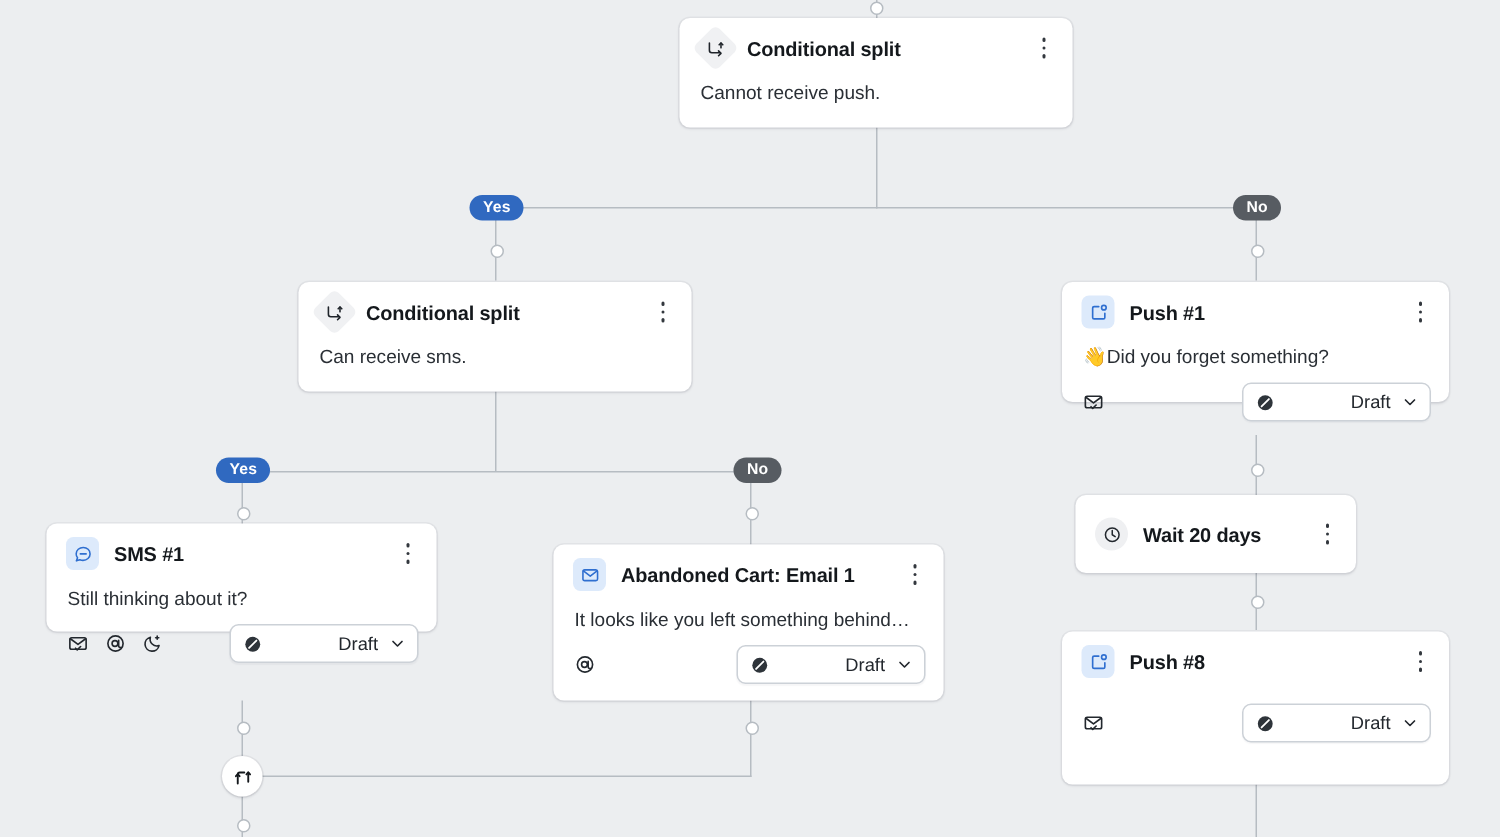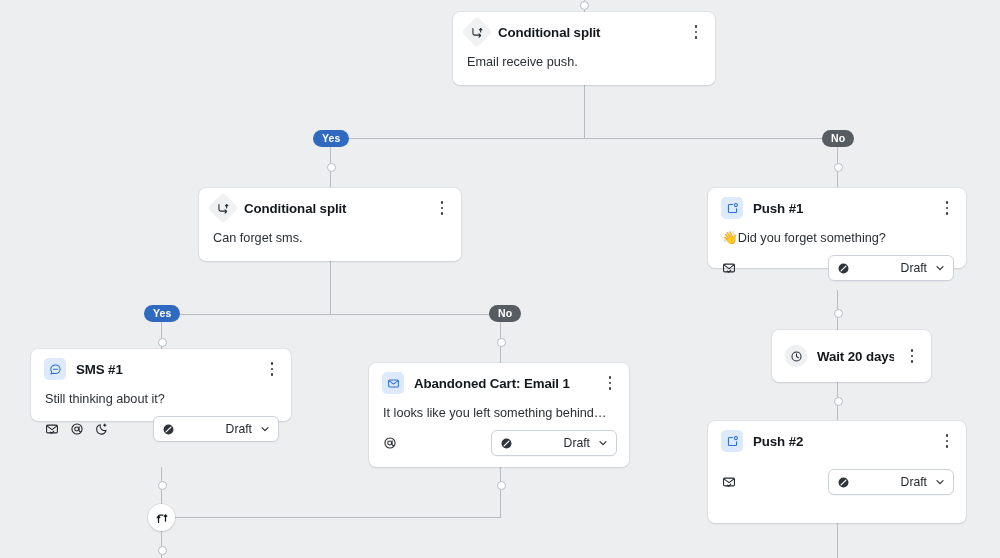--- a/index.html
+++ b/index.html
@@ -215,21 +215,21 @@
           </svg>
         </span>
       </span>
       <span class="node-title">Conditional split</span>
       <span class="kebab">
           <i></i>
           <i></i>
           <i></i>
         </span>
     </div>
-    <div class="node-body">Email receive push.</div>
+    <div class="node-body">Cannot receive push.</div>
   </div>
 
   <div class="node" style="left:199px; top:188px; width:262px; height:73px;">
     <div class="node-head">
       <span class="ic-wrap">
         <span class="ic-diamond">
           <svg width="13" height="13" viewBox="0 0 16 16" fill="none" stroke="#1f242a" stroke-width="1.3" stroke-linecap="round" stroke-linejoin="round">
             <path d="M3 3v6a2 2 0 0 0 2 2h7"></path>
               <path d="M10.5 9.5 12.5 11.5 10.5 13.5"></path>
             <path d="M12.5 3v4"></path>
@@ -237,21 +237,21 @@
           </svg>
         </span>
       </span>
       <span class="node-title">Conditional split</span>
       <span class="kebab">
           <i></i>
           <i></i>
           <i></i>
         </span>
     </div>
-    <div class="node-body">Can forget sms.</div>
+    <div class="node-body">Can receive sms.</div>
   </div>
 
   <div class="node" style="left:708px; top:188px; width:258px; height:80px;">
     <div class="node-head">
       <span class="ic-wrap">
         <span class="ic-blue">
           <svg width="13" height="13" viewBox="0 0 16 16" fill="none" stroke="#2f6fd0" stroke-width="1.35" stroke-linecap="round" stroke-linejoin="round">
             <path d="M13 8.5v3.3A1.2 1.2 0 0 1 11.8 13H4.2A1.2 1.2 0 0 1 3 11.8V4.2A1.2 1.2 0 0 1 4.2 3H8"></path>
             <circle cx="12.2" cy="3.8" r="1.9"></circle>
           </svg>
@@ -286,21 +286,21 @@
         <span class="slabel">Draft</span>
         <span>
           <svg width="12" height="12" viewBox="0 0 16 16" fill="none" stroke="#23282e" stroke-width="1.5" stroke-linecap="round" stroke-linejoin="round">
               <path d="M4 6.2 8 10.2 12 6.2"></path>
             </svg>
         </span>
       </span>
     </div>
   </div>
 
-  <div class="node" style="left:772px; top:330px; width:159px; height:52px;">
+  <div class="node" style="left:717px; top:330px; width:187px; height:52px;">
     <div class="node-head" style="height:52px;">
       <span class="ic-wrap">
         <span class="ic-round">
           <svg width="13" height="13" viewBox="0 0 16 16" fill="none" stroke="#23282e" stroke-width="1.25" stroke-linecap="round" stroke-linejoin="round">
             <circle cx="8" cy="8" r="5.6"></circle>
               <path d="M8 4.6V8l2.4 1.5"></path>
           </svg>
         </span>
       </span>
       <span class="node-title">Wait 20 days</span>
@@ -315,21 +315,21 @@
   <div class="node" style="left:708px; top:421px; width:258px; height:102px;">
     <div class="node-head">
       <span class="ic-wrap">
         <span class="ic-blue">
           <svg width="13" height="13" viewBox="0 0 16 16" fill="none" stroke="#2f6fd0" stroke-width="1.35" stroke-linecap="round" stroke-linejoin="round">
             <path d="M13 8.5v3.3A1.2 1.2 0 0 1 11.8 13H4.2A1.2 1.2 0 0 1 3 11.8V4.2A1.2 1.2 0 0 1 4.2 3H8"></path>
             <circle cx="12.2" cy="3.8" r="1.9"></circle>
           </svg>
         </span>
       </span>
-      <span class="node-title">Push #2</span>
+      <span class="node-title">Push #8</span>
       <span class="kebab">
           <i></i>
           <i></i>
           <i></i>
         </span>
     </div>
     <div class="node-footer">
       <span class="footer-icons">
         <span>
           <svg width="14" height="14" viewBox="0 0 16 16" fill="none" stroke="#23282e" stroke-width="1.25" stroke-linecap="round" stroke-linejoin="round">

